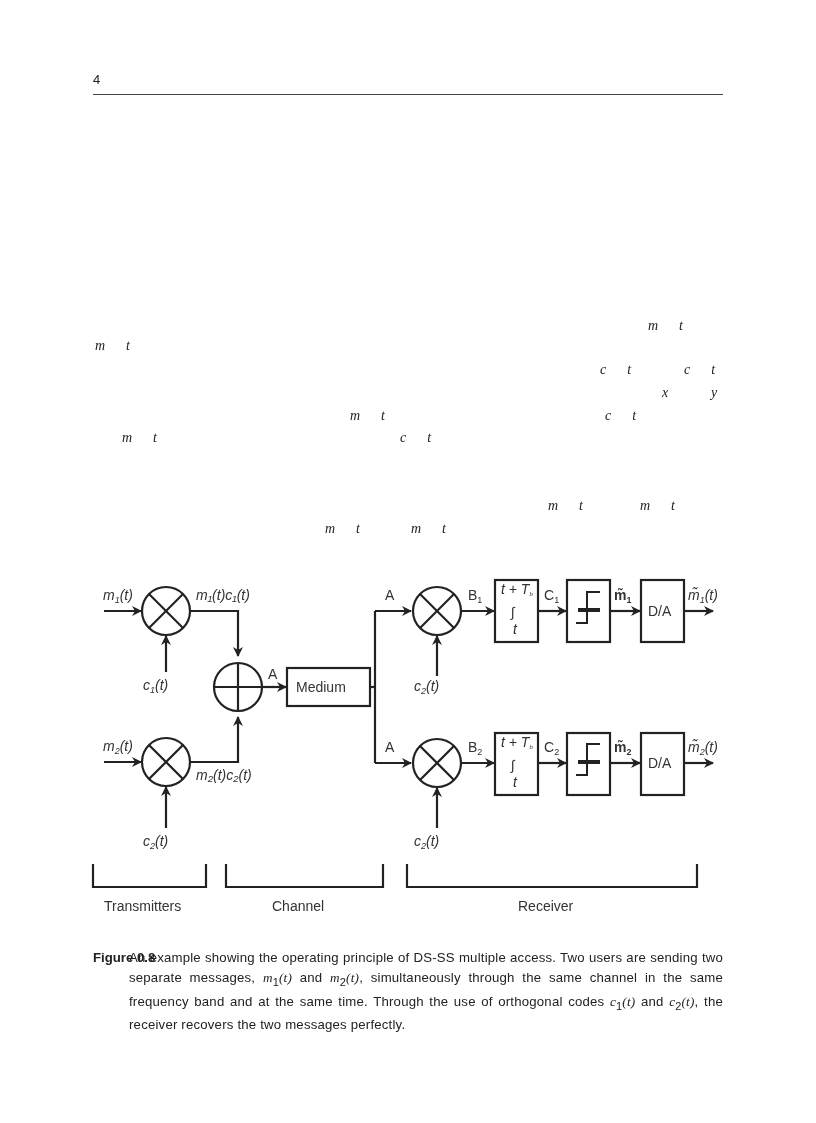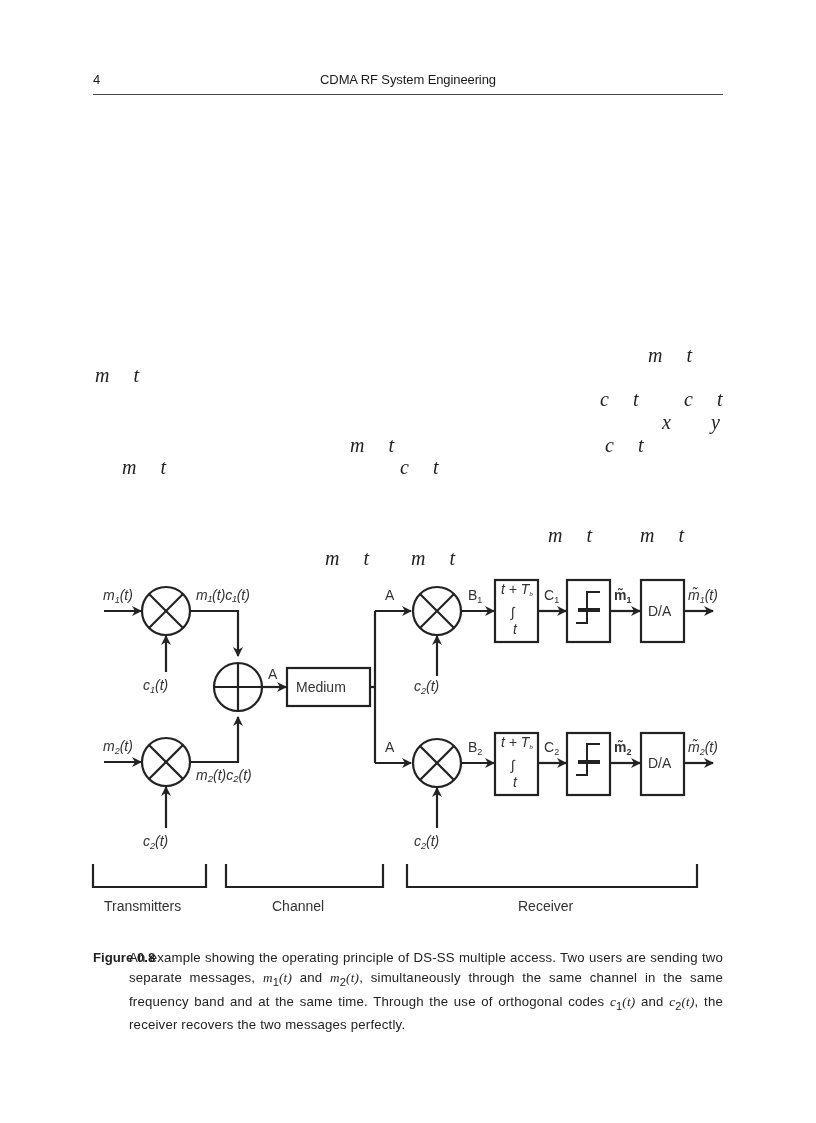--- a/index.html
+++ b/index.html
@@ -1,35 +1,34 @@
 <!DOCTYPE html>
 <html><head>
 <meta charset="utf-8">
 <style>
   html, body { margin: 0; padding: 0; background: #ffffff; }
   body { width: 816px; height: 1123px; position: relative; overflow: hidden; color: #1a1a1a; }
   .header { position: absolute; left: 93px; top: 70px; width: 630px; height: 24px; border-bottom: 1px solid #444; }
   .page-num { position: absolute; left: 0; top: 2px; font-family: "Liberation Sans", sans-serif; font-size: 13px; font-stretch: condensed; }
   .running-title { position: absolute; left: 0; right: 0; top: 2px; text-align: center; font-family: "Liberation Sans", sans-serif; font-size: 13px; letter-spacing: -0.1px; }
-  .frag { position: absolute; font-family: "Liberation Serif", serif; font-style: italic; font-size: 20px; color: #222; word-spacing: 7px; white-space: pre; margin-top: 26px; }
+  .frag { position: absolute; font-family: "Liberation Serif", serif; font-style: italic; font-size: 14px; color: #222; word-spacing: 7px; white-space: pre; }
   .diagram { position: absolute; left: 0; top: 0; }
   .dlabel { font-family: "Liberation Sans", sans-serif; font-size: 14px; fill: #333; }
   .dital { font-family: "Liberation Sans", sans-serif; font-style: italic; font-size: 14px; fill: #333; }
   .small { font-size: 9px; }
   .caption { position: absolute; left: 93px; top: 948px; width: 630px; font-family: "Liberation Sans", sans-serif; font-size: 13.2px; line-height: 20px; color: #222; }
   .cap-label { position: absolute; left: 0; top: 0; font-weight: bold; font-stretch: condensed; }
   .cap-text { margin-left: 36px; text-align: justify; letter-spacing: 0.2px; }
   .cap-text i { font-family: "Liberation Serif", serif; }
 </style>
 </head>
 <body>
 
 <div class="header">
   <span class="page-num">4</span>
-  <div class="running-title">CDMA RF System Engineering</div>
 </div>
 
 <div id="fragments">
     <span class="frag" style="left: 648px; top: 318px;">m  t</span>
     <span class="frag" style="left: 95px; top: 338px;">m  t</span>
     <span class="frag" style="left: 600px; top: 362px;">c  t</span>
     <span class="frag" style="left: 684px; top: 362px;">c  t</span>
     <span class="frag" style="left: 662px; top: 385px;">x</span>
     <span class="frag" style="left: 711px; top: 385px;">y</span>
     <span class="frag" style="left: 350px; top: 408px;">m  t</span>

